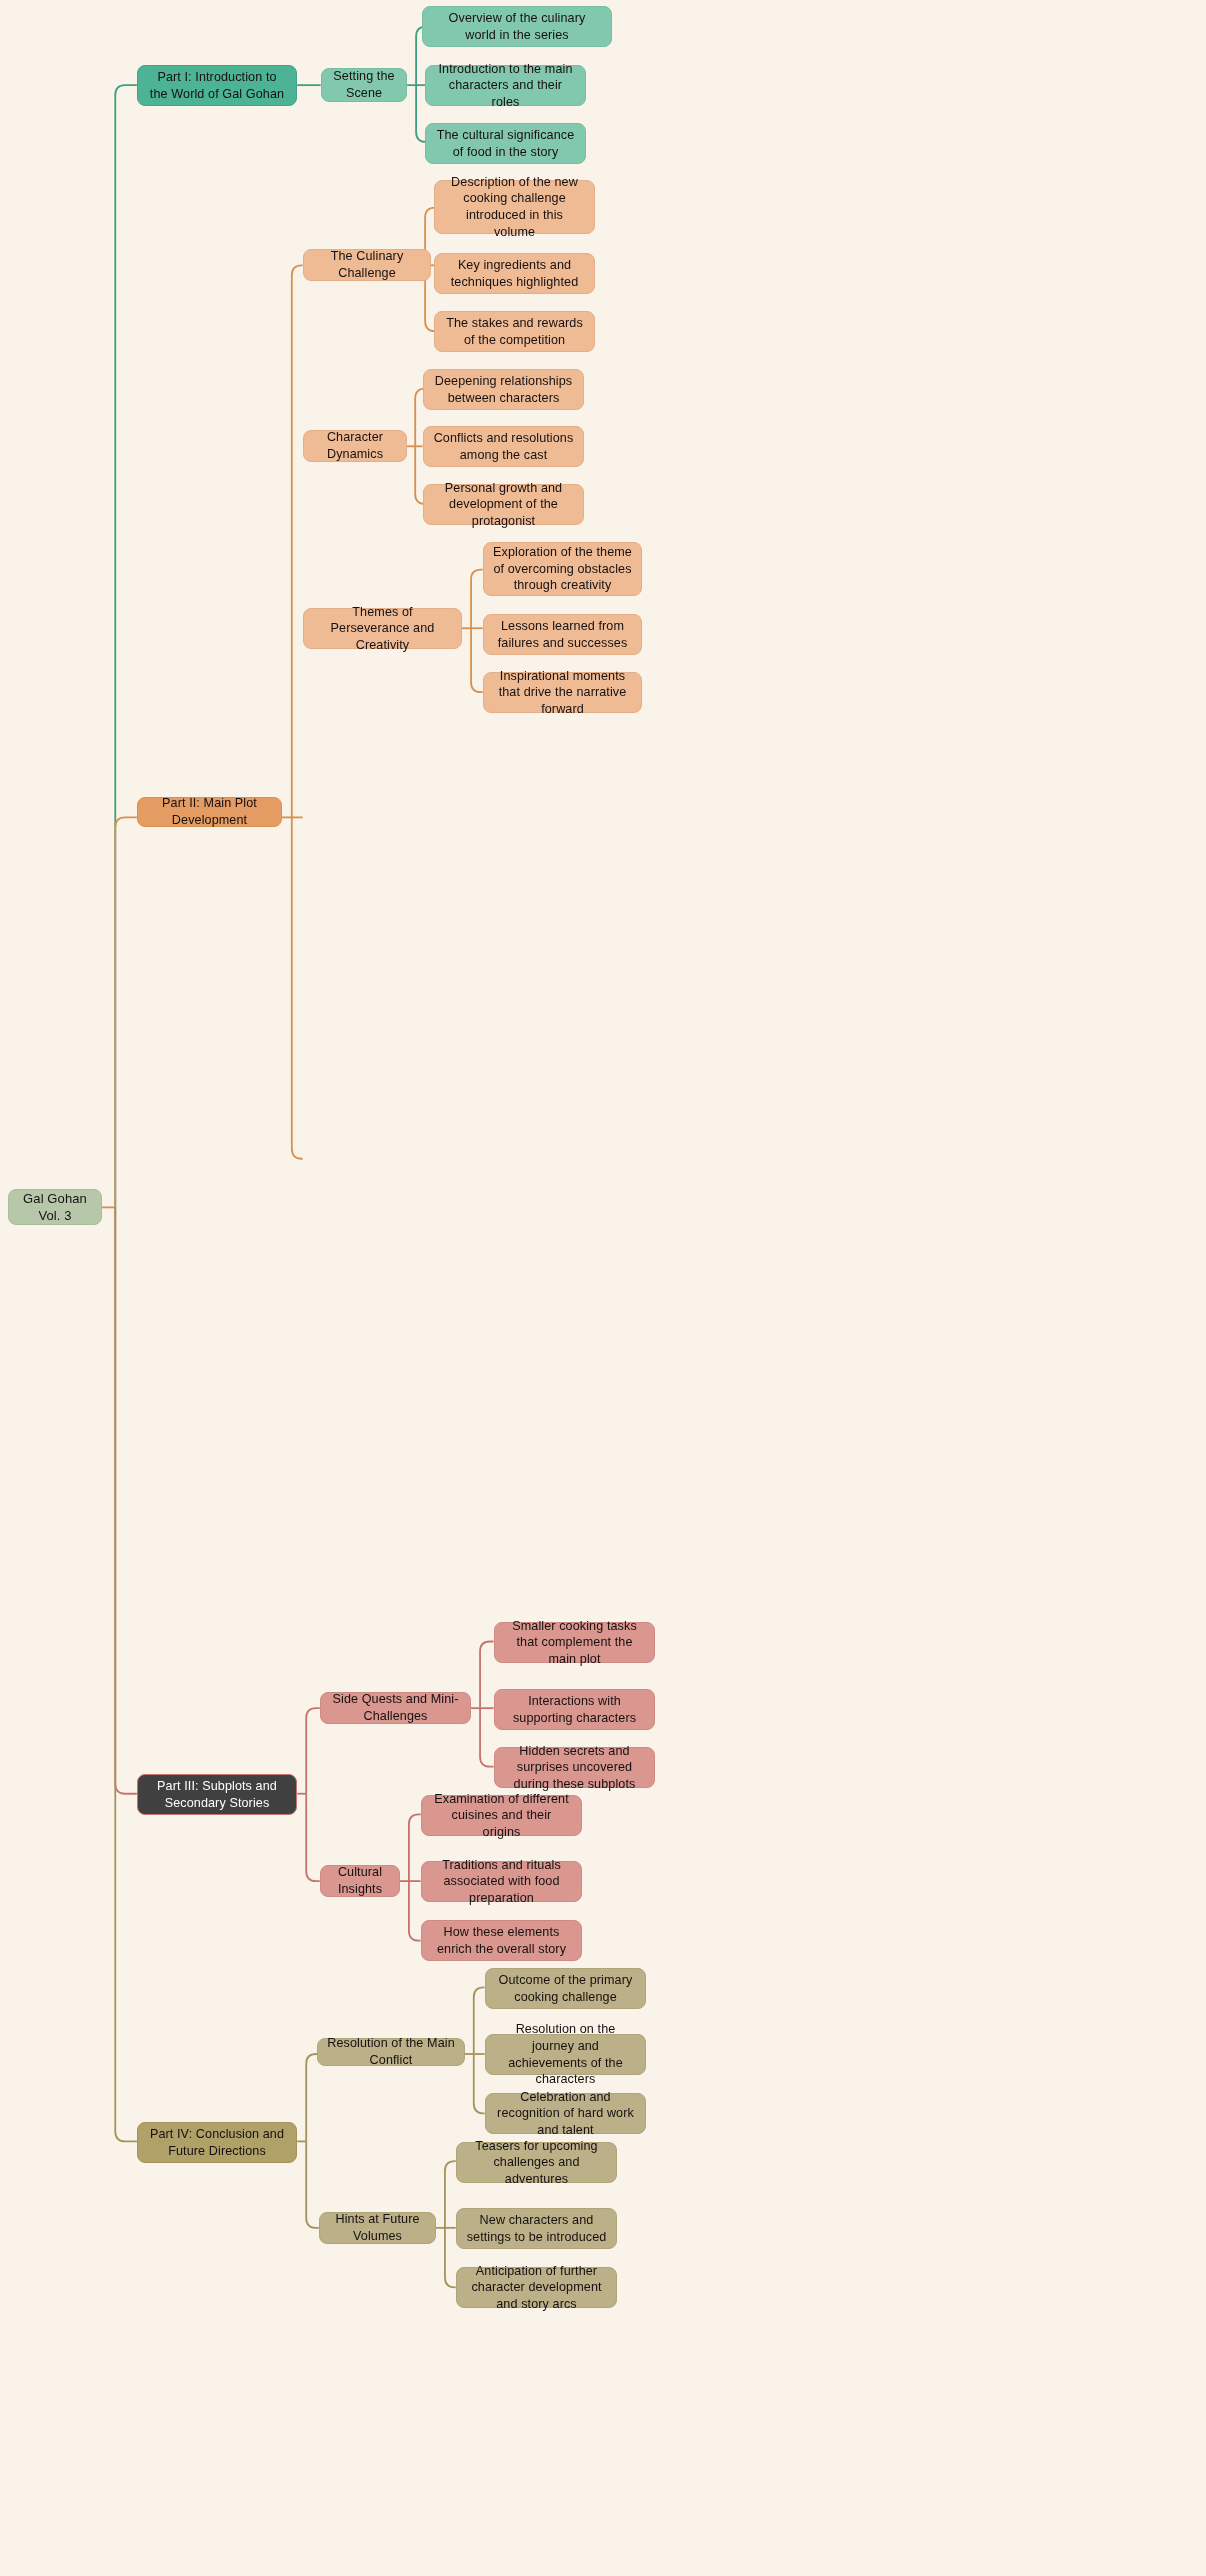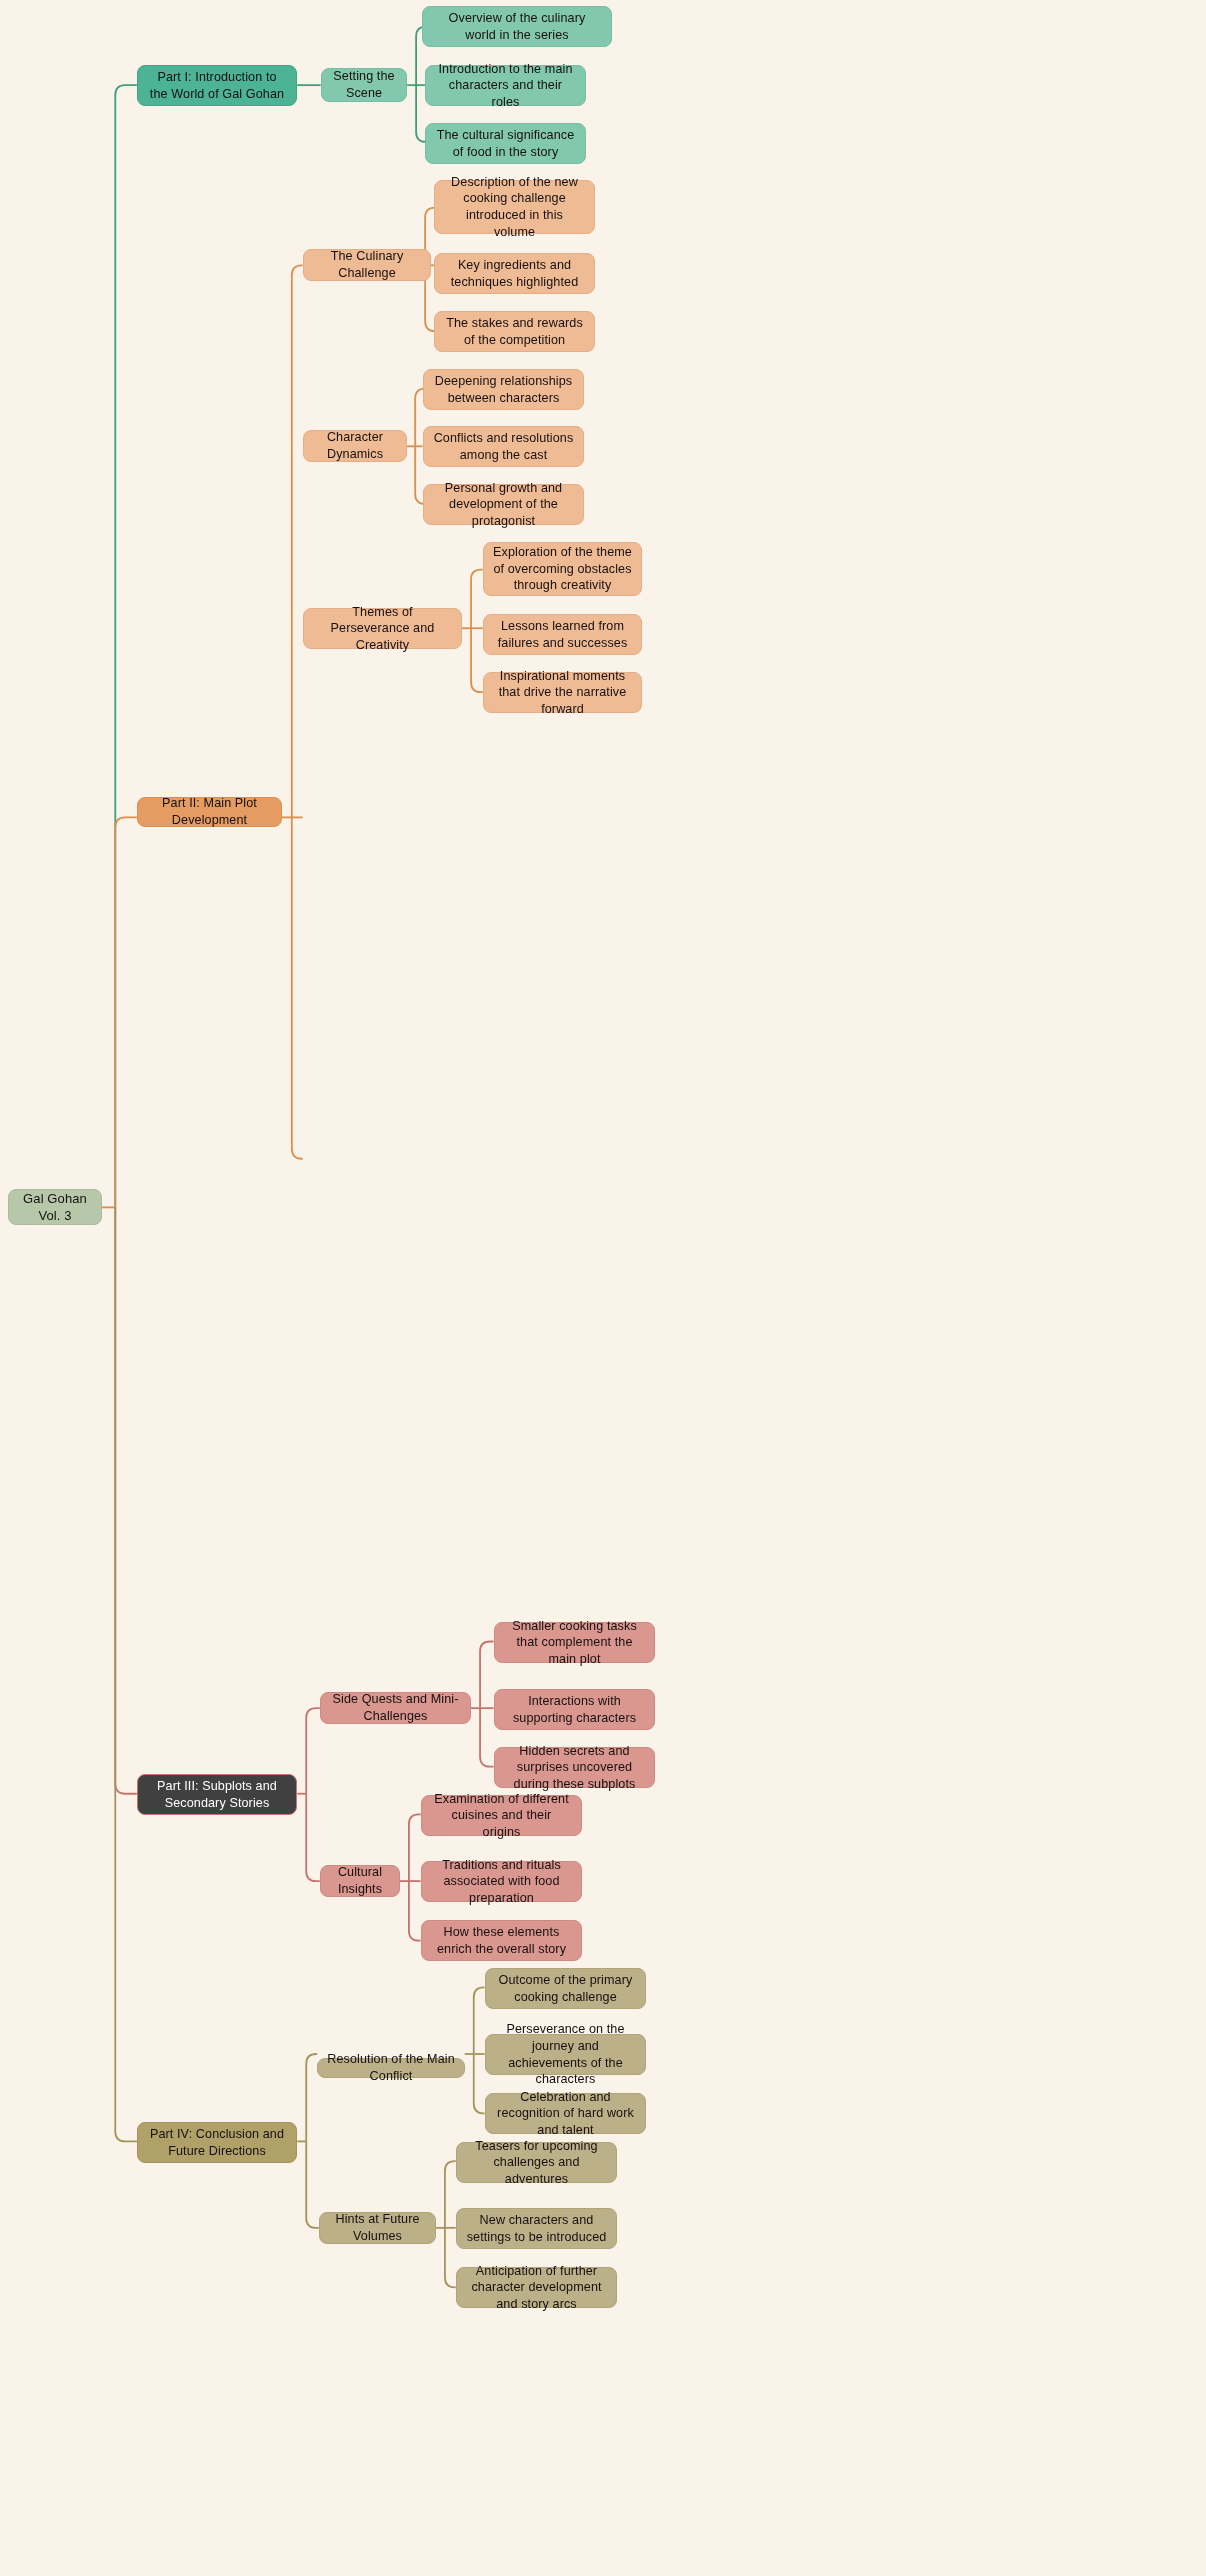--- a/index.html
+++ b/index.html
@@ -200,23 +200,23 @@
   <div class="node leaf-red" style="left:494px; top:1689px; width:161px; height:41px;">Interactions with supporting characters</div>
   <div class="node leaf-red" style="left:494px; top:1747px; width:161px; height:41px;">Hidden secrets and surprises uncovered during these subplots</div>
 
   <div class="node sub-red" style="left:320px; top:1865px; width:80px; height:32px;">Cultural Insights</div>
   <div class="node leaf-red" style="left:421px; top:1795px; width:161px; height:41px;">Examination of different cuisines and their origins</div>
   <div class="node leaf-red" style="left:421px; top:1861px; width:161px; height:41px;">Traditions and rituals associated with food preparation</div>
   <div class="node leaf-red" style="left:421px; top:1920px; width:161px; height:41px;">How these elements enrich the overall story</div>
 
   <div class="node branch-olive" style="left:137px; top:2122px; width:160px; height:41px;">Part IV: Conclusion and Future Directions</div>
 
-  <div class="node sub-olive" style="left:317px; top:2038px; width:148px; height:20px;margin-top:20px;">Resolution of the Main Conflict</div>
+  <div class="node sub-olive" style="left:317px; top:2038px; width:148px; height:28px;">Resolution of the Main Conflict</div>
   <div class="node leaf-olive" style="left:485px; top:1968px; width:161px; height:41px;">Outcome of the primary cooking challenge</div>
-  <div class="node leaf-olive" style="left:485px; top:2034px; width:161px; height:41px;">Perseverance on the journey and achievements of the characters</div>
+  <div class="node leaf-olive" style="left:485px; top:2034px; width:161px; height:41px;">Resolution on the journey and achievements of the characters</div>
   <div class="node leaf-olive" style="left:485px; top:2093px; width:161px; height:41px;">Celebration and recognition of hard work and talent</div>
 
   <div class="node sub-olive" style="left:319px; top:2212px; width:117px; height:32px;">Hints at Future Volumes</div>
   <div class="node leaf-olive" style="left:456px; top:2142px; width:161px; height:41px;">Teasers for upcoming challenges and adventures</div>
   <div class="node leaf-olive" style="left:456px; top:2208px; width:161px; height:41px;">New characters and settings to be introduced</div>
   <div class="node leaf-olive" style="left:456px; top:2267px; width:161px; height:41px;">Anticipation of further character development and story arcs</div>
 
 </div>
 
 

